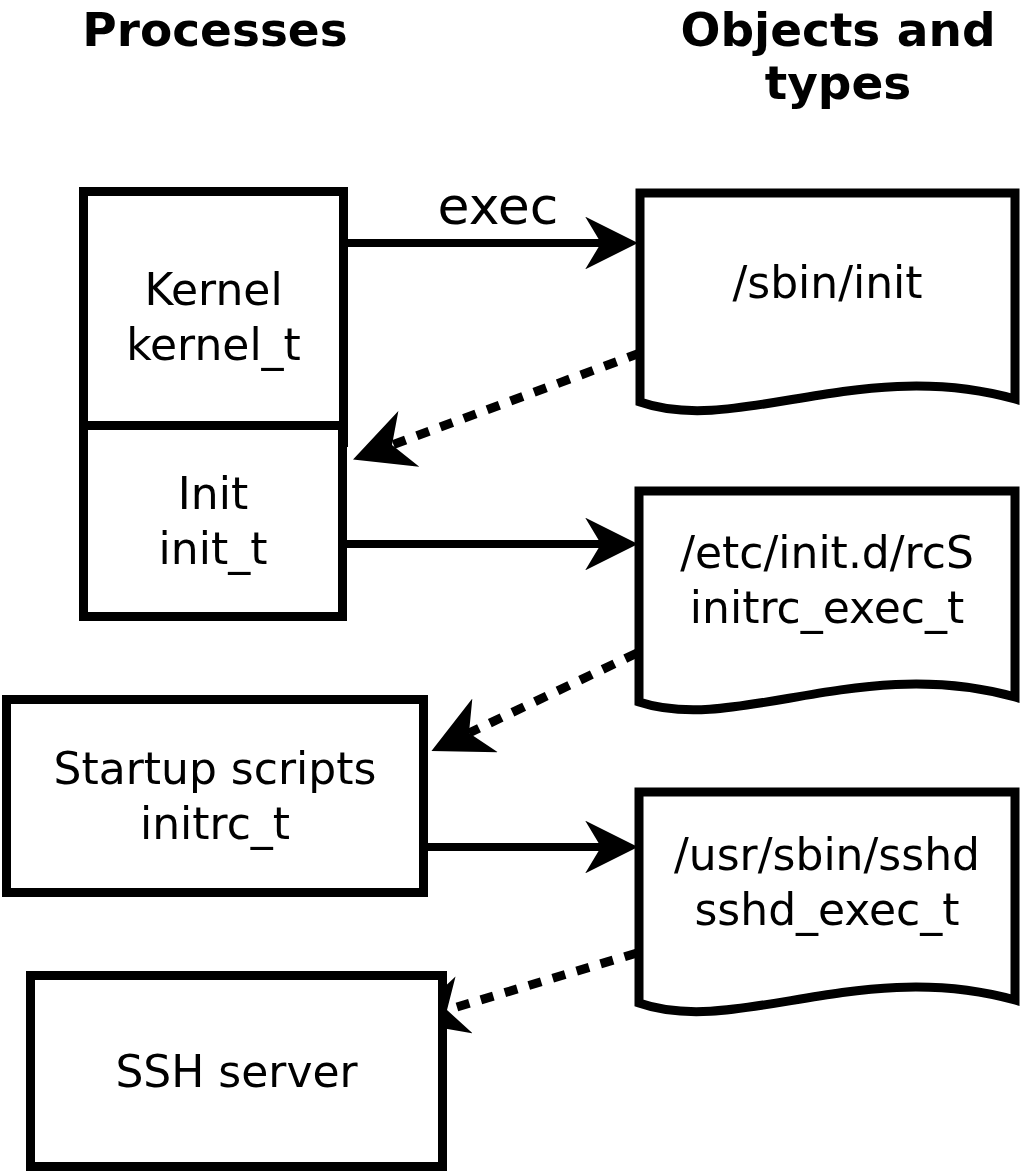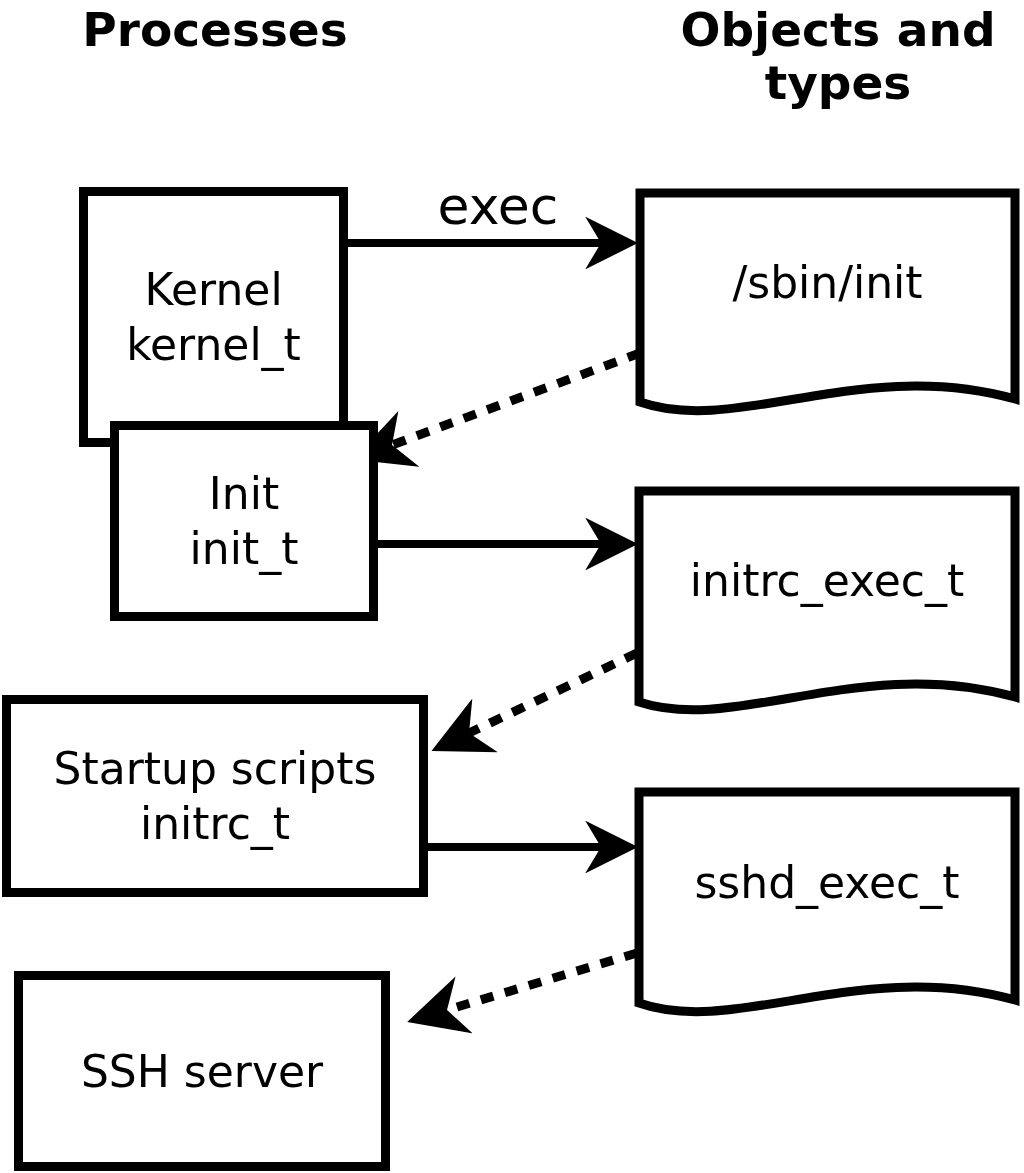--- a/index.html
+++ b/index.html
@@ -99,37 +99,39 @@
   </div>
   <div class="col-header" style="left:623px; top:3px;">
     <div>Objects and</div>
     <div>types</div>
   </div>
 
   <div class="process-box" style="left:79px; top:143px; width:269px; height:260px;margin-top:44px;">
     <div>Kernel</div>
     <div>kernel_t</div>
   </div>
-  <div class="process-box" style="left:79px; top:421px; width:268px; height:200px;margin-left:31px;">
+  <div class="process-box" style="left:79px; top:421px; width:268px; height:200px;">
     <div>Init</div>
     <div>init_t</div>
   </div>
   <div class="process-box" style="left:2px; top:695px; width:426px; height:202px;text-align:center;">
     <div>Startup scripts</div>
     <div>initrc_t</div>
   </div>
-  <div class="process-box" style="left:14px; top:971px; width:376px; height:200px;">
+  <div class="process-box" style="left:26px; top:971px; width:421px; height:200px;">
     <div>SSH server</div>
   </div>
 
   <div class="doc-label" style="left:640px; top:193px; width:375px; height:207px;">
     <div>/sbin/init</div>
   </div>
   <div class="doc-label" style="left:639px; top:491px; width:376px; height:206px;">
+    <div>/etc/init.d/rcS</div>
     <div>initrc_exec_t</div>
   </div>
   <div class="doc-label" style="left:639px; top:792px; width:376px; height:208px;">
+    <div>/usr/sbin/sshd</div>
     <div>sshd_exec_t</div>
   </div>
 
   <div class="edge-label" style="left:428px; top:184px; width:140px;">exec</div>
 
 </div>
 
 </body></html>

